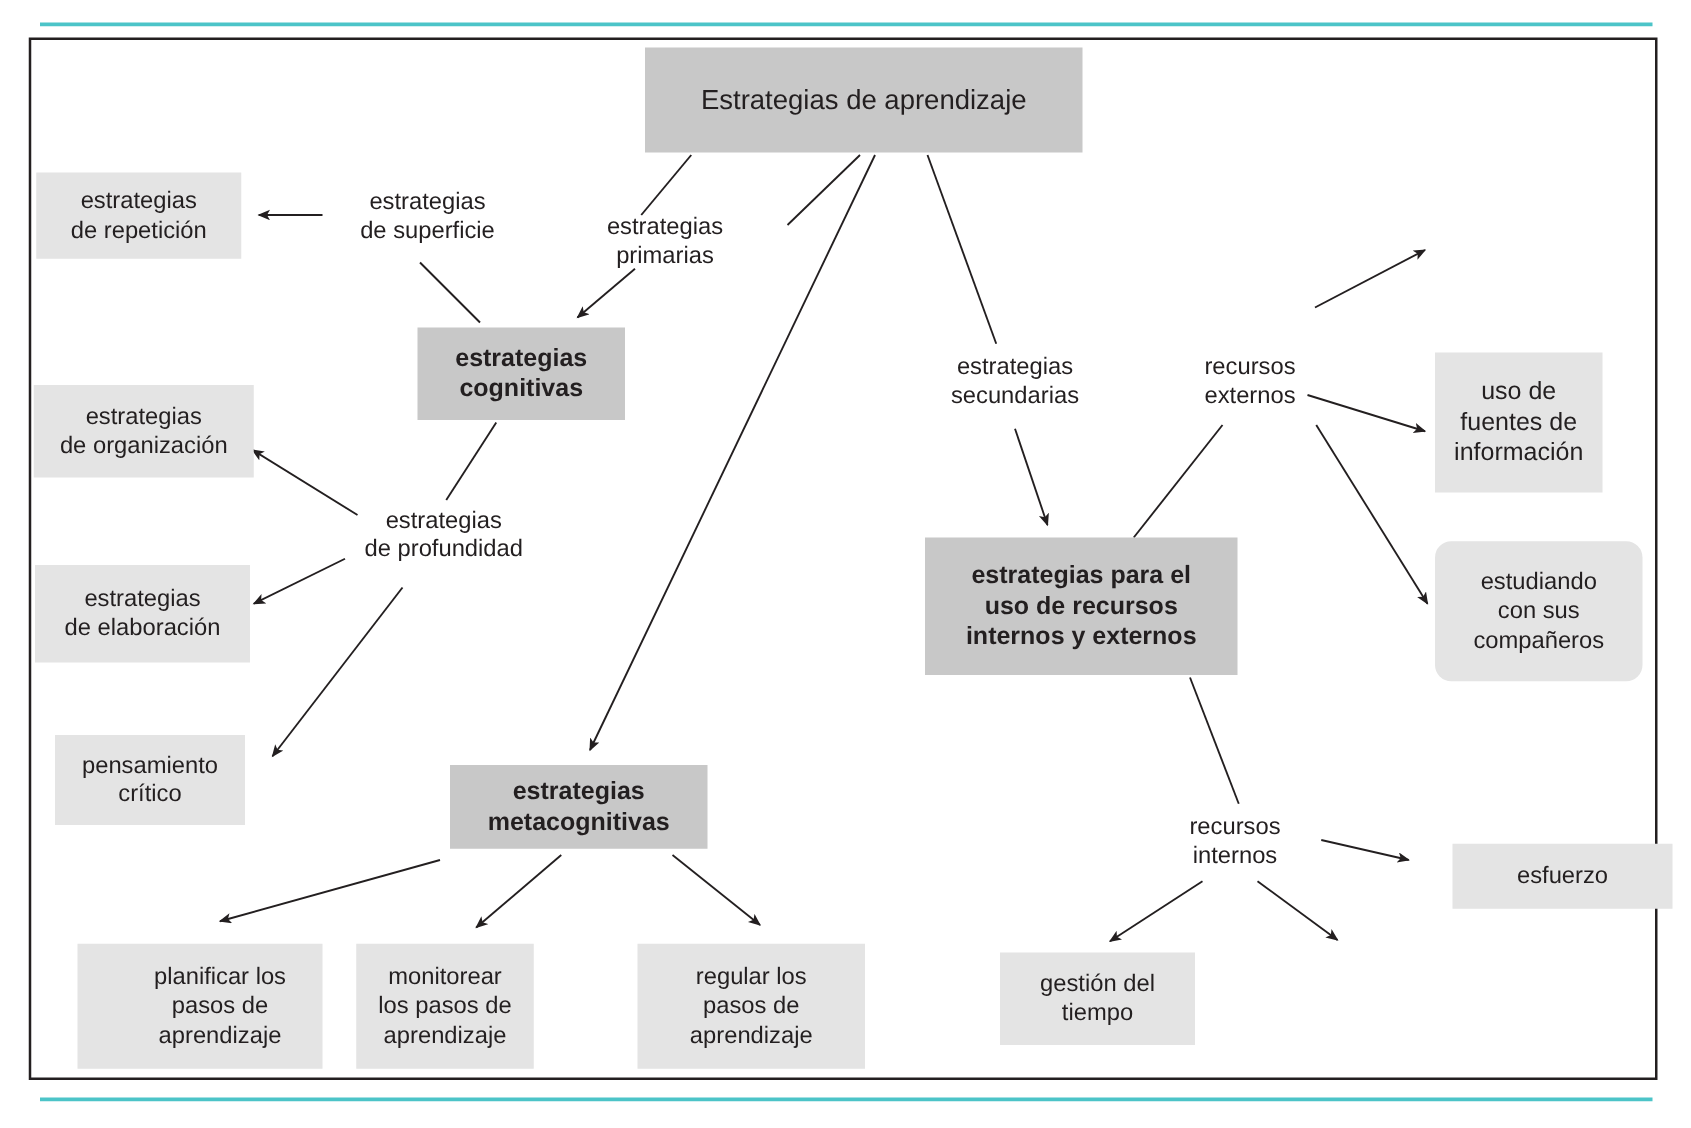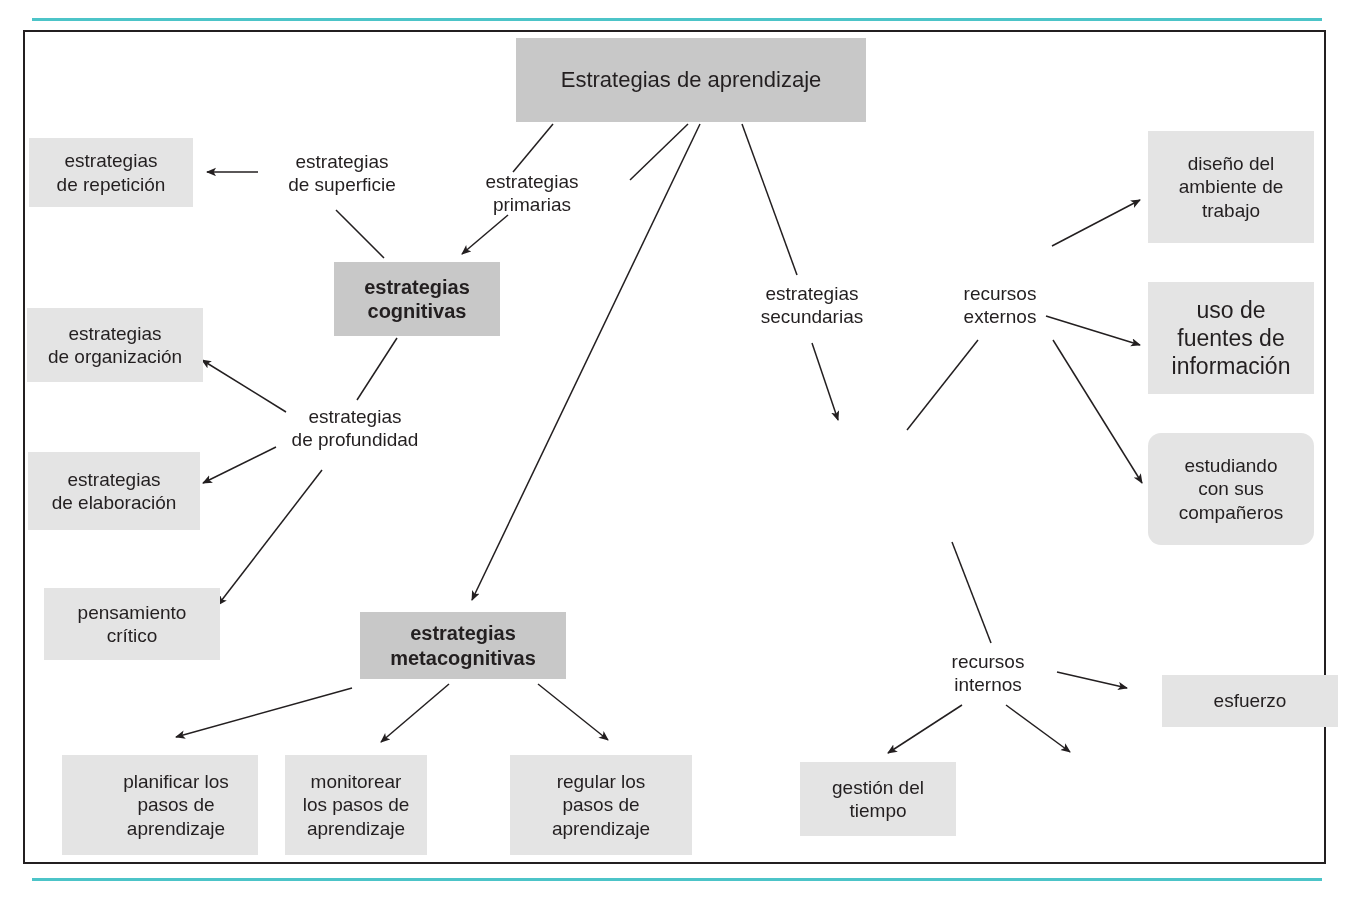--- a/index.html
+++ b/index.html
@@ -113,50 +113,50 @@
 
   <div class="lbl" style="left:918px;top:640px;width:140px;height:66px;font-size:19px;white-space:pre-line;">recursos
 internos</div>
 
   <div class="node dark" style="left:334px;top:262px;width:166px;height:74px;font-size:20px;white-space:pre-line;">estrategias
 cognitivas</div>
 
   <div class="node dark" style="left:360px;top:612px;width:206px;height:67px;font-size:20px;white-space:pre-line;">estrategias
 metacognitivas</div>
 
+  <div class="node dark" style="left:740px;top:430px;width:250px;height:110px;font-size:20px;white-space:pre-line;">estrategias para el
+uso de recursos
+internos y externos</div>
 
   <div class="node light" style="left:29px;top:138px;width:164px;height:69px;font-size:19px;white-space:pre-line;">estrategias
 de repetición</div>
 
   <div class="node light" style="left:27px;top:308px;width:176px;height:74px;font-size:19px;white-space:pre-line;">estrategias
 de organización</div>
 
   <div class="node light" style="left:28px;top:452px;width:172px;height:78px;font-size:19px;white-space:pre-line;">estrategias
 de elaboración</div>
 
-  <div class="node light" style="left:44px;top:588px;width:176px;height:72px;font-size:19px;white-space:pre-line;">pensamiento
+  <div class="node light" style="left:44px;top:588px;width:152px;height:72px;font-size:19px;white-space:pre-line;">pensamiento
 crítico</div>
 
   <div class="node light" style="left:62px;top:755px;width:196px;height:100px;font-size:19px;white-space:pre-line;padding-left:38px;">planificar los
 pasos de
 aprendizaje</div>
 
   <div class="node light" style="left:285px;top:755px;width:142px;height:100px;font-size:19px;white-space:pre-line;">monitorear
 los pasos de
 aprendizaje</div>
 
   <div class="node light" style="left:510px;top:755px;width:182px;height:100px;font-size:19px;white-space:pre-line;">regular los
 pasos de
 aprendizaje</div>
 
-  <div class="node light" style="left:1148px;top:131px;width:166px;height:112px;font-size:19px;white-space:pre-line;">diseño del
-ambiente de
-trabajo</div>
 
-  <div class="node light" style="left:1148px;top:282px;width:166px;height:112px;font-size:23px;white-space:pre-line;">uso de
+  <div class="node light" style="left:1148px;top:282px;width:134px;height:112px;font-size:20px;white-space:pre-line;">uso de
 fuentes de
 información</div>
 
   <div class="node light" style="left:1148px;top:433px;width:166px;height:112px;font-size:19px;white-space:pre-line;border-radius:13px;">estudiando
 con sus
 compañeros</div>
 
   <div class="node light" style="left:800px;top:762px;width:156px;height:74px;font-size:19px;white-space:pre-line;">gestión del
 tiempo</div>
 

